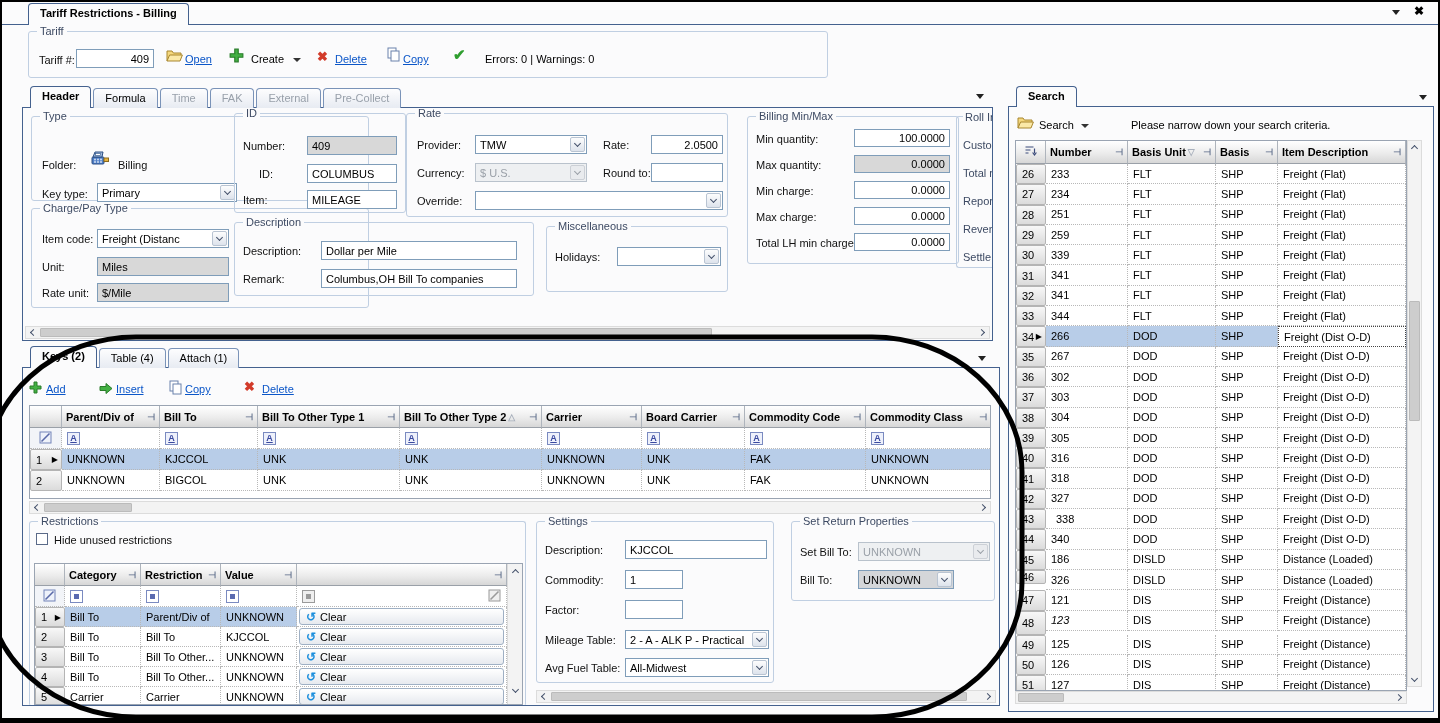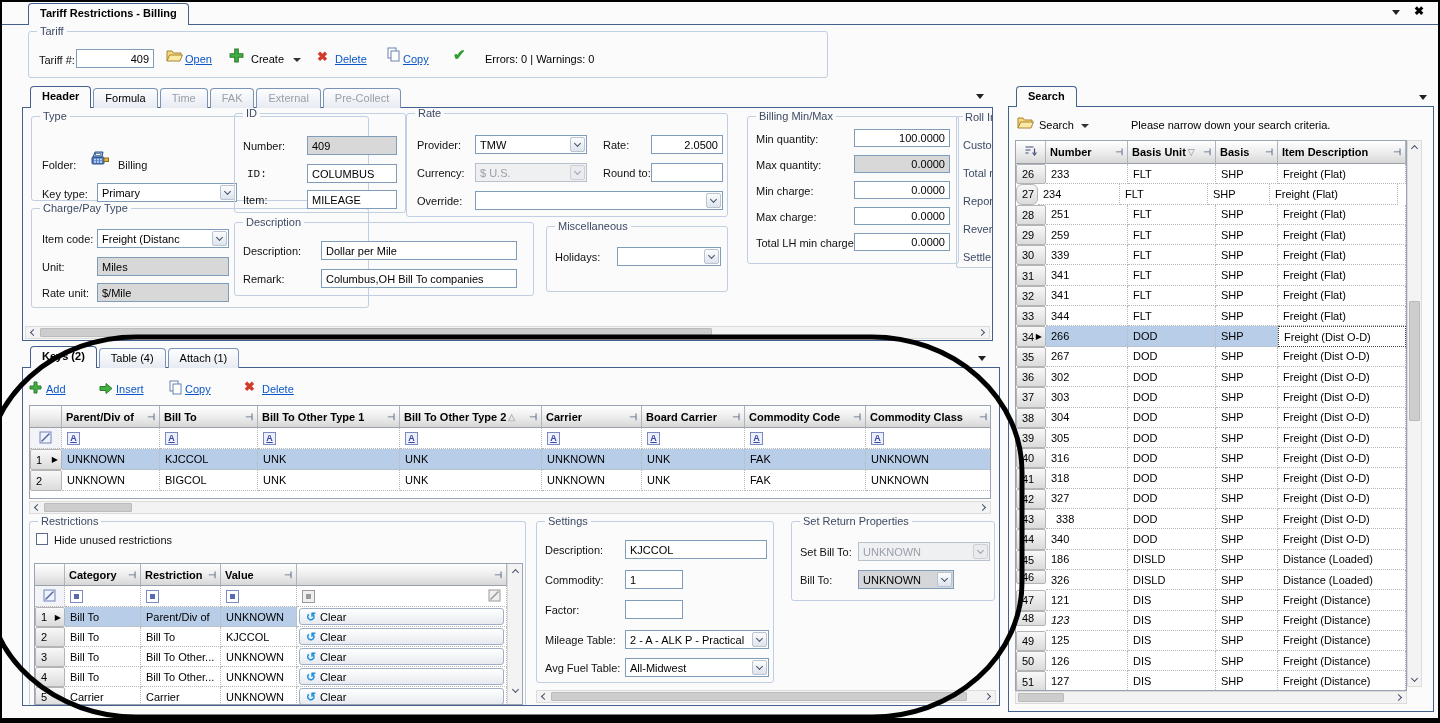--- a/index.html
+++ b/index.html
@@ -171,21 +171,21 @@
       <span>$/Mile</span>
     </div>
   </div>
 
   <div class="grp" style="left:211px;top:5px;width:172px;height:100px;">
     <div class="glabel">ID</div>
     <div class="lbl" style="left:8px;top:26px;">Number:</div>
     <div class="tb ro" style="left:72px;top:22px;width:90px;">
       <span>409</span>
     </div>
-    <div class="lbl" style="left:12px;top:54px;font-family:Liberation Mono, monospace;">ID:</div>
+    <div class="lbl" style="left:24px;top:54px;">ID:</div>
     <div class="tb" style="left:72px;top:50px;width:90px;">
       <span>COLUMBUS</span>
     </div>
     <div class="lbl" style="left:8px;top:80px;">Item:</div>
     <div class="tb" style="left:72px;top:76px;width:90px;">
       <span>MILEAGE</span>
     </div>
   </div>
 
   <div class="grp" style="left:211px;top:114px;width:300px;height:74px;">
@@ -598,21 +598,21 @@
         <div class="ghc" style="width: 128px; height: 23px;">Item Description<span class="pin">⊣</span></div>
       </div>
       <div class="grow">
         <div class="rowhdr" style="width: 30px; height: 20.3px; background: linear-gradient(rgb(248, 248, 248), rgb(219, 219, 219));">26</div>
         <div class="gcell" style="width: 82px; height: 20.3px;">233</div>
         <div class="gcell" style="width: 88px; height: 20.3px;">FLT</div>
         <div class="gcell" style="width: 62px; height: 20.3px;">SHP</div>
         <div class="gcell" style="width: 128px; height: 20.3px;">Freight (Flat)</div>
       </div>
       <div class="grow">
-        <div class="rowhdr" style="width: 22px; height: 20.3px; background: linear-gradient(rgb(248, 248, 248), rgb(219, 219, 219)); border-radius: 6px;">27</div>
+        <div class="rowhdr" style="width: 30px; height: 20.3px; background: linear-gradient(rgb(248, 248, 248), rgb(219, 219, 219));">27</div>
         <div class="gcell" style="width: 82px; height: 20.3px;">234</div>
         <div class="gcell" style="width: 88px; height: 20.3px;">FLT</div>
         <div class="gcell" style="width: 62px; height: 20.3px;">SHP</div>
         <div class="gcell" style="width: 128px; height: 20.3px;">Freight (Flat)</div>
       </div>
       <div class="grow">
         <div class="rowhdr" style="width: 30px; height: 20.3px; background: linear-gradient(rgb(248, 248, 248), rgb(219, 219, 219));">28</div>
         <div class="gcell" style="width: 82px; height: 20.3px;">251</div>
         <div class="gcell" style="width: 88px; height: 20.3px;">FLT</div>
         <div class="gcell" style="width: 62px; height: 20.3px;">SHP</div>
@@ -745,21 +745,21 @@
         <div class="gcell" style="width: 128px; height: 20.3px;">Distance (Loaded)</div>
       </div>
       <div class="grow">
         <div class="rowhdr" style="width: 30px; height: 20.3px; background: linear-gradient(rgb(248, 248, 248), rgb(219, 219, 219));">47</div>
         <div class="gcell" style="width: 82px; height: 20.3px;">121</div>
         <div class="gcell" style="width: 88px; height: 20.3px;">DIS</div>
         <div class="gcell" style="width: 62px; height: 20.3px;">SHP</div>
         <div class="gcell" style="width: 128px; height: 20.3px;">Freight (Distance)</div>
       </div>
       <div class="grow">
-        <div class="rowhdr" style="width: 30px; height: 15px; background: linear-gradient(rgb(248, 248, 248), rgb(219, 219, 219));">48</div>
+        <div class="rowhdr" style="width: 30px; height: 24px; background: linear-gradient(rgb(248, 248, 248), rgb(219, 219, 219));">48</div>
         <div class="gcell" style="width: 82px; height: 20.3px; font-style: italic;">123</div>
         <div class="gcell" style="width: 88px; height: 20.3px;">DIS</div>
         <div class="gcell" style="width: 62px; height: 20.3px;">SHP</div>
         <div class="gcell" style="width: 128px; height: 20.3px;">Freight (Distance)</div>
       </div>
       <div class="grow">
         <div class="rowhdr" style="width: 30px; height: 20.3px; background: linear-gradient(rgb(248, 248, 248), rgb(219, 219, 219));">49</div>
         <div class="gcell" style="width: 82px; height: 20.3px; text-align: center;">125</div>
         <div class="gcell" style="width: 88px; height: 20.3px;">DIS</div>
         <div class="gcell" style="width: 62px; height: 20.3px;">SHP</div>

